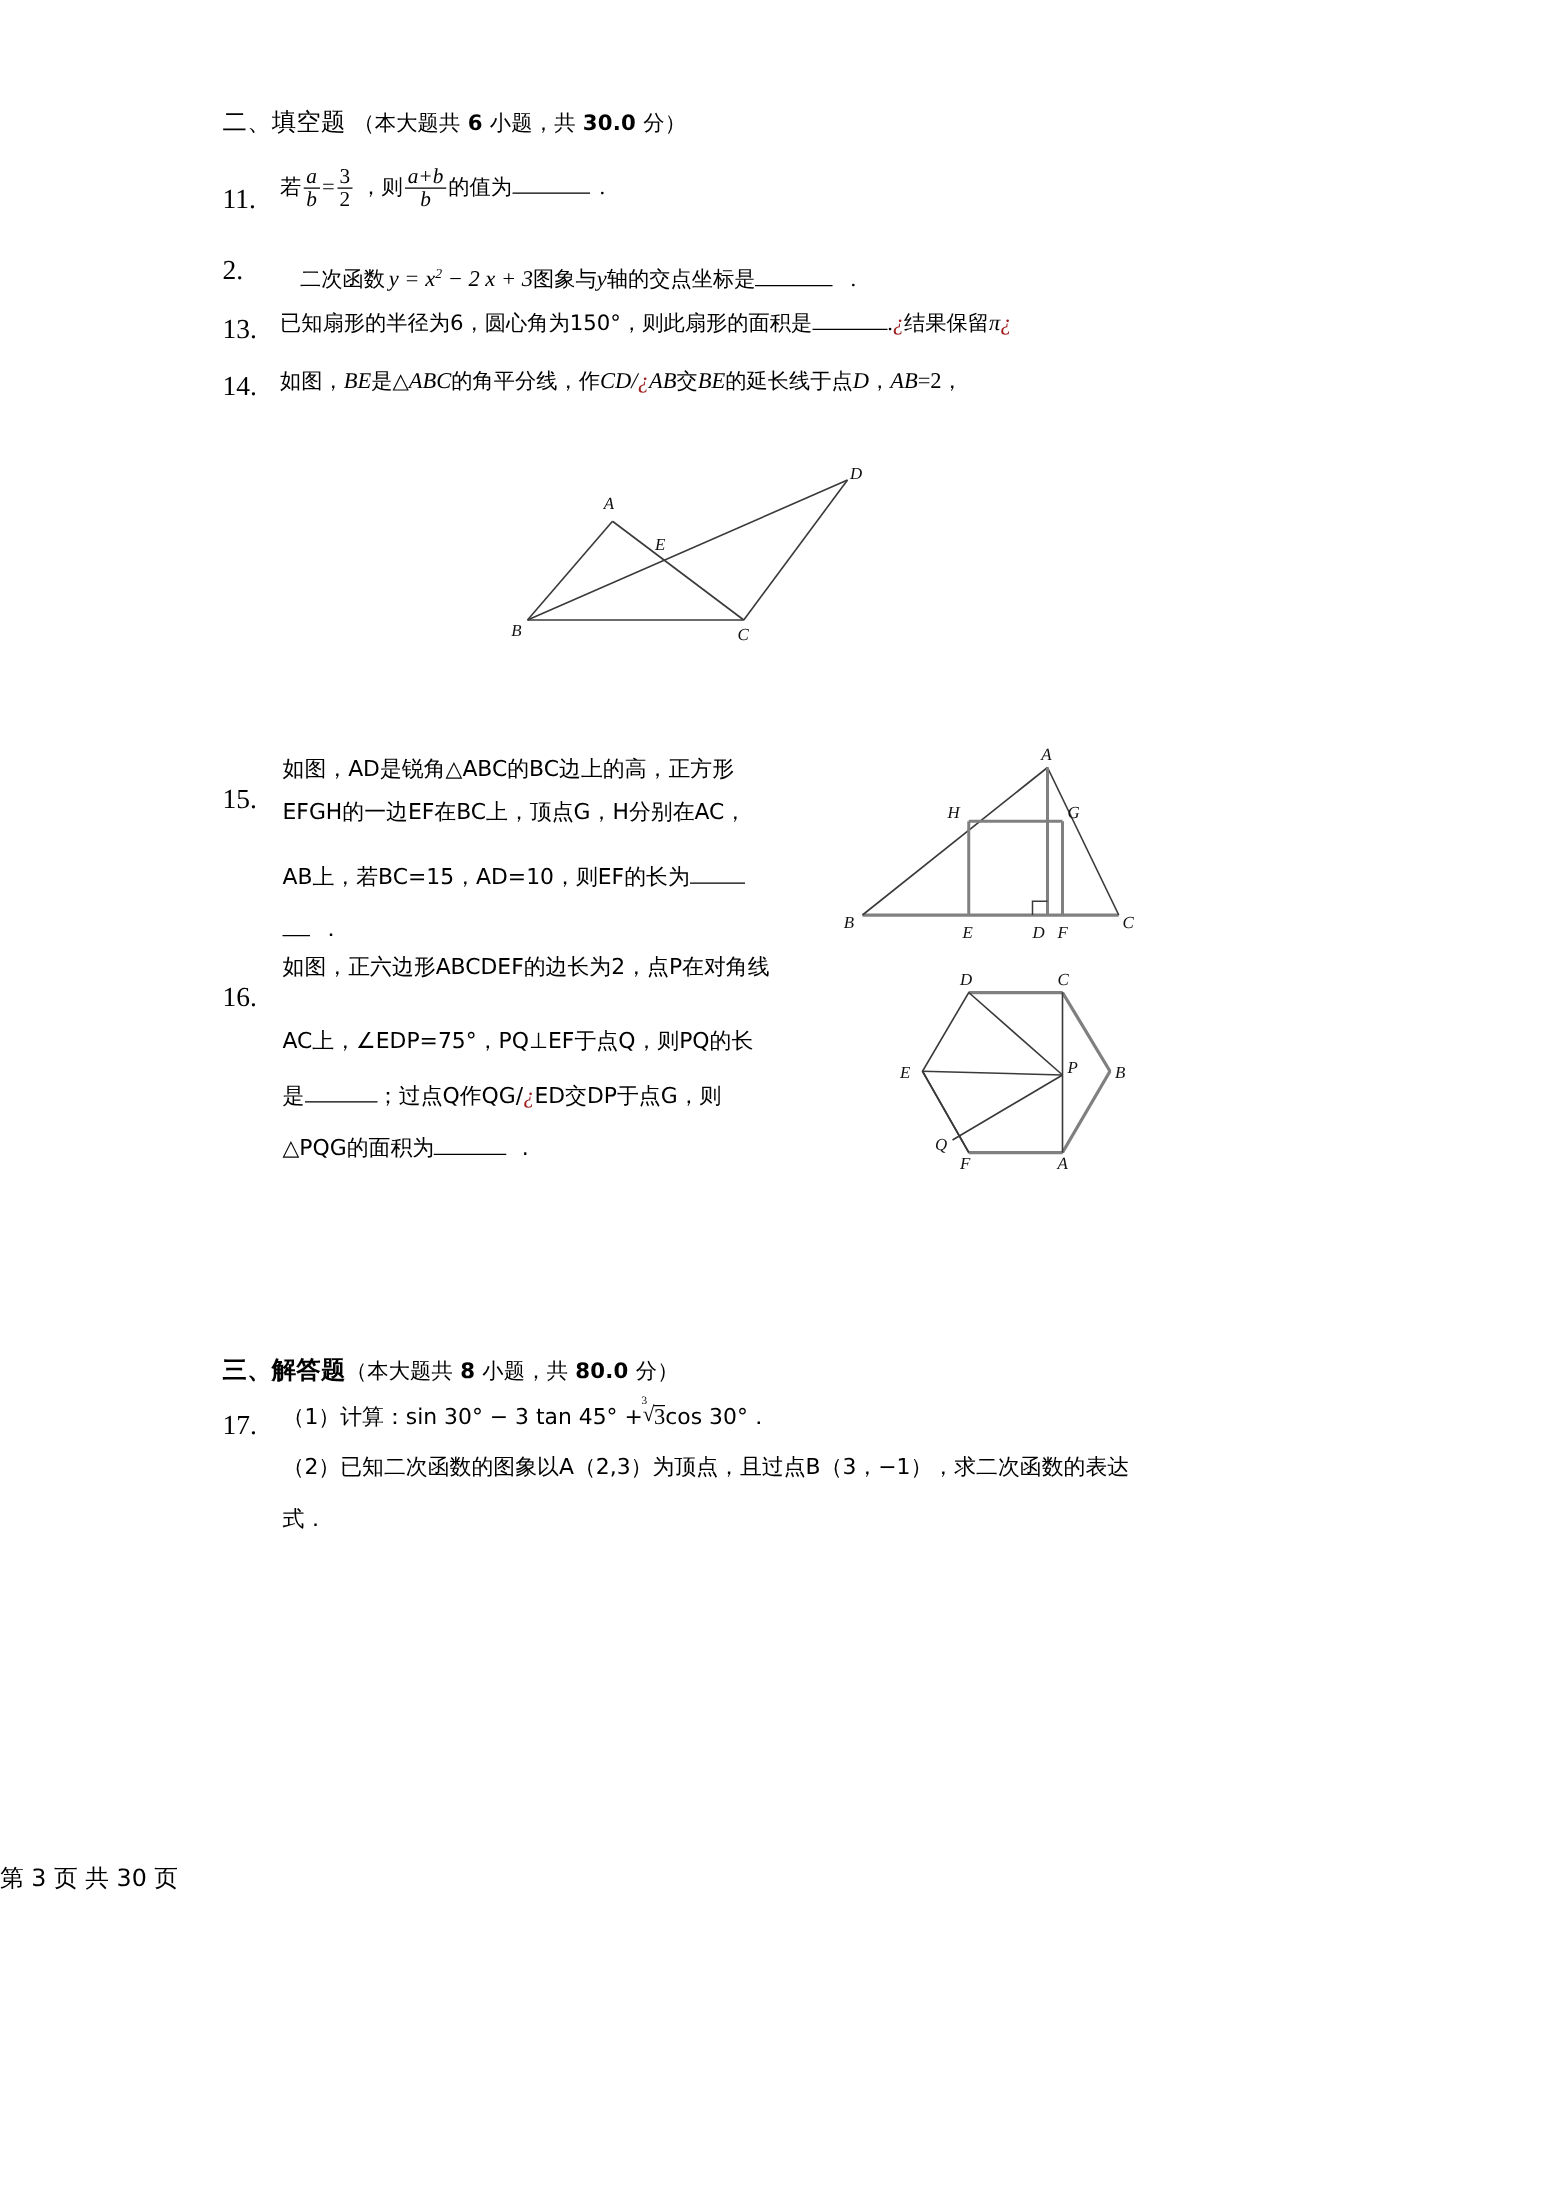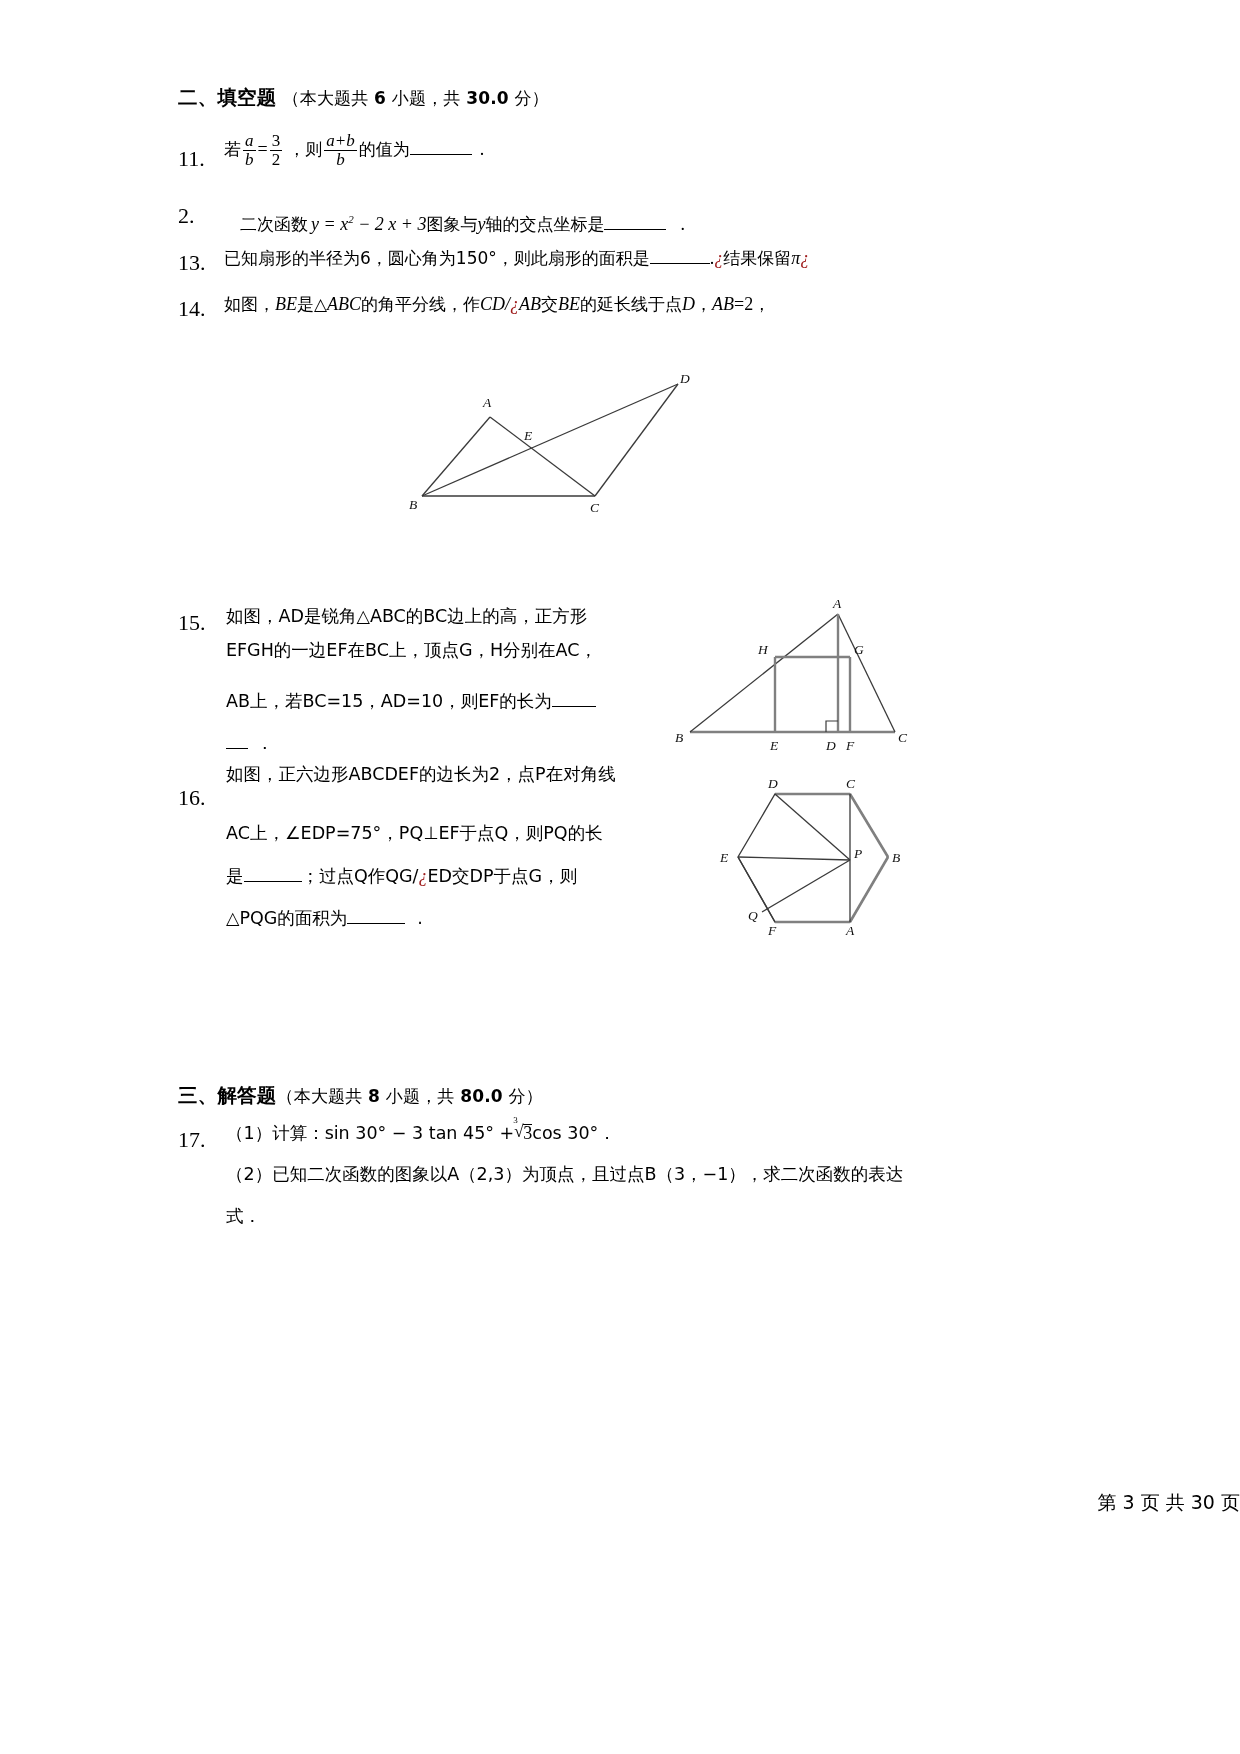--- a/index.html
+++ b/index.html
@@ -95,32 +95,32 @@
     font-family: "Liberation Serif", serif;
     font-style: italic;
     font-size: 13.5px;
     fill: #111;
   }
 
   
   .footer {
     position: absolute;
     width: 1240px;
-    text-align: right;
+    text-align: left;
     font-size: 19px;
     font-family: "DejaVu Sans", "Liberation Sans", sans-serif;
   }
 </style>
 </head>
 <body>
 
 <div class="page">
 
   <div class="sec-head" style="left:178px; top:84px;">
-    <span class="cjk" style="font-size:19.5px; font-weight:bold;">二、填空题</span><span class="cjk paren" style="font-weight:normal; margin-left:6px;">（本大题共 <b>6</b> 小题，共 <b>30.0</b> 分）</span>
+    <span class="cjk" style="font-size:19.5px; font-weight:normal;">二、填空题</span><span class="cjk paren" style="font-weight:normal; margin-left:6px;">（本大题共 <b>6</b> 小题，共 <b>30.0</b> 分）</span>
   </div>
 
   <div class="qnum" style="left:178px; top:146px;">11.</div>
   <div class="qline" style="left:224px; top:133px;">
     <span class="cjk">若</span><span class="frac"><span class="num mi">a</span><span class="den mi">b</span></span><span class="mn">=</span><span class="frac"><span class="num mn">3</span><span class="den mn">2</span></span><span class="cjk" style="margin-left:4px;">，则</span><span class="frac"><span class="num mi">a+b</span><span class="den mi">b</span></span><span class="cjk">的值为</span><span class="blank" style="width:62px;"></span><span class="mn" style="margin-left:8px;">.</span>
   </div>
 
   <div class="qnum" style="left:178px; top:203px;">2.</div>
   <div class="qline" style="left:224px; top:214px;margin-left:16px;">
     <span class="cjk">二次函数</span><span class="mi" style="margin-left:3px;">y = x</span><sup class="exp">2</sup><span class="mi"> − 2 x + 3</span><span class="cjk">图象与</span><span class="mi">y</span><span class="cjk">轴的交点坐标是</span><span class="blank" style="width:62px;"></span><span class="mn" style="margin-left:14px;">.</span>
@@ -148,21 +148,21 @@
       <line x1="195" y1="126" x2="278" y2="14" stroke="#3a3a3a" stroke-width="1.3"></line>
 
       <text class="flab" x="83" y="37">A</text>
       <text class="flab" x="9" y="139">B</text>
       <text class="flab" x="190" y="142">C</text>
       <text class="flab" x="280" y="13">D</text>
       <text class="flab" x="124" y="70">E</text>
     </svg>
   </div>
 
-  <div class="qnum" style="left:178px; top:610px;">15.</div>
+  <div class="qnum" style="left:178px; top:626px;">15.</div>
   <div class="qline cjk" style="left:226px; top:608px; font-size:17.5px;">如图，AD是锐角△ABC的BC边上的高，正方形</div>
   <div class="qline cjk" style="left:226px; top:642px; font-size:17.5px;">EFGH的一边EF在BC上，顶点G，H分别在AC，</div>
   <div class="qline" style="left:226px; top:692px;">
     <span class="cjk" style="font-size:17.5px;">AB上，若BC=15，AD=10，则EF的长为</span><span class="blank" style="width:44px;"></span>
   </div>
   <div class="qline" style="left:226px; top:734px;">
     <span class="blank" style="width:22px;"></span><span class="cjk" style="margin-left:8px; font-size:17.5px;">．</span>
   </div>
 
   <div class="fig" style="left:670px; top:592px;">

